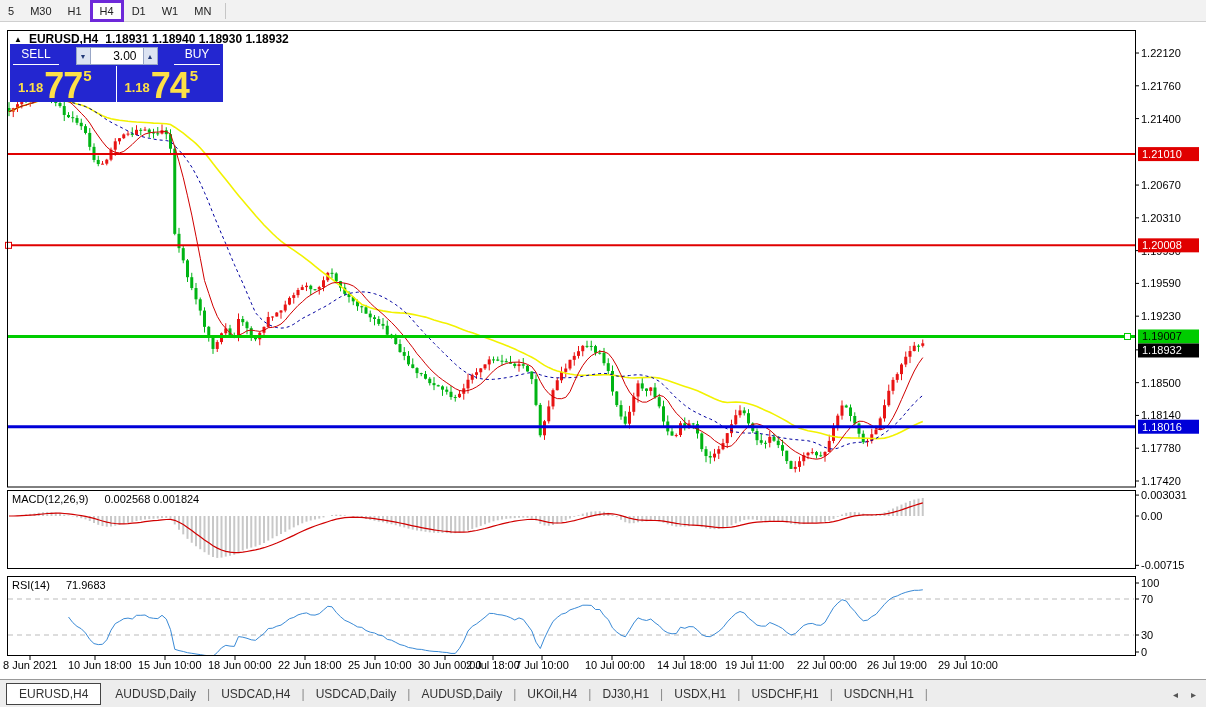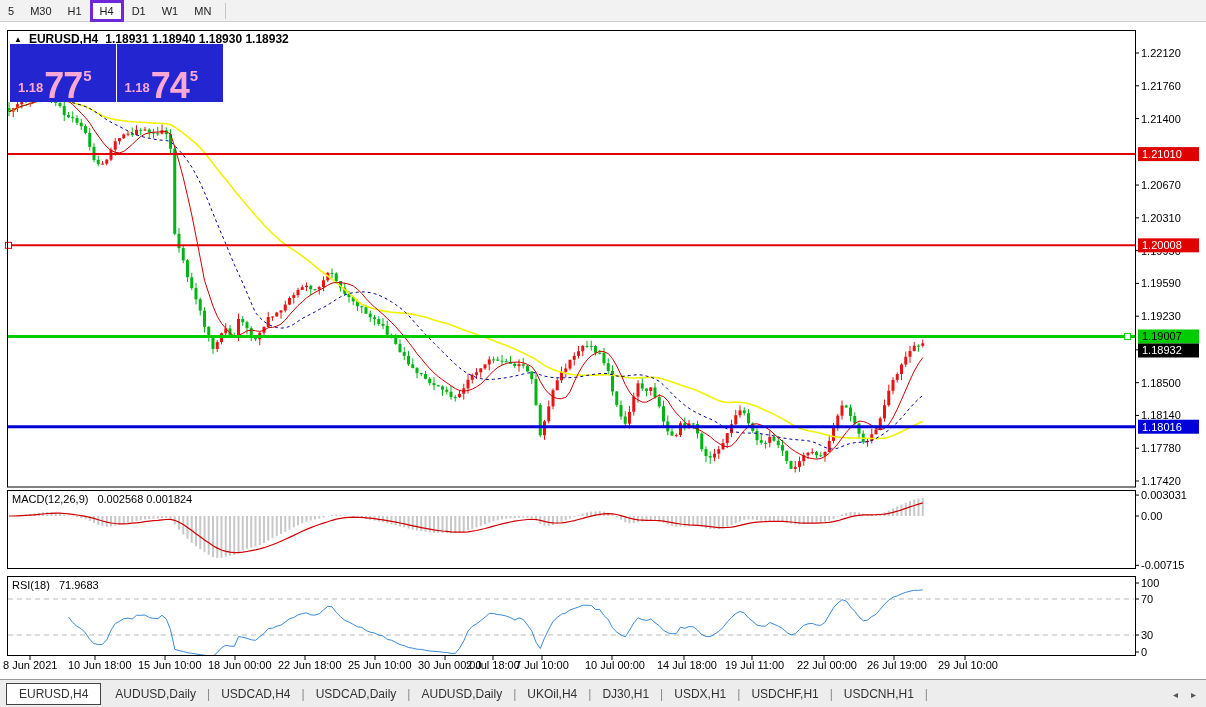--- a/index.html
+++ b/index.html
@@ -17,27 +17,27 @@
   z-index:6;display:flex;flex-direction:column}
 .tp-top{display:flex;align-items:center;height:22px;padding:2px 3px 0 3px;box-sizing:border-box}
 .tp-btn{color:#fff;font-size:12px;text-align:center;border-bottom:1px solid #fff;padding-bottom:3px;cursor:default}
 .sell-btn{width:46px}.buy-btn{width:46px}
 .tp-spin{flex:1;display:flex;justify-content:center;align-items:center;margin:0 4px}
 .spin-btn{width:15px;height:18px;background:#dce3f2;border:1px solid #98a6c6;font-size:7px;
   color:#203878;display:flex;align-items:center;justify-content:center;box-sizing:border-box}
 .vol-input{width:52px;height:18px;border:1px solid #98a6c6;border-left:none;border-right:none;
   font-size:12px;text-align:right;padding:0 6px 0 2px;font-family:"Liberation Sans",sans-serif;box-sizing:border-box}
 .tp-prices{flex:1;display:flex}
-.half{width:50%;display:flex;align-items:flex-end;color:#f9a8d4;font-weight:bold;
+.half{width:50%;display:flex;align-items:flex-end;color:#fde047;font-weight:bold;
   padding:0 0 3px 8px;box-sizing:border-box}
 .half.first{border-right:1px solid #fff}
 .prefix{font-size:13px;margin:0 1px 4px 0}
 .big{font-size:36px;line-height:27px;letter-spacing:-1px}
 .sup{font-size:15px;margin:0 0 15px 1px}
-.ind-label{position:absolute;z-index:5;font-size:11px;color:#000;display:flex;gap:9px;white-space:nowrap}
+.ind-label{position:absolute;z-index:5;font-size:11px;color:#000;display:flex;gap:16px;white-space:nowrap}
 #macd-label{left:12px;top:493px}
 #rsi-label{left:12px;top:579px}
 .tabbar{position:absolute;left:0;top:679px;width:1206px;height:28px;background:#ededed;
   border-top:1px solid #999;display:flex;align-items:center;padding-left:6px;
   box-sizing:border-box;z-index:5;font-size:12px;color:#333}
 .tab{padding:4px 10px;white-space:nowrap;cursor:default}
 .tab.active{background:#fff;border:1px solid #444;padding:3px 12px;margin-right:4px}
 .tabsep{color:#888;padding:0 1px}
 .tab-arrows{position:absolute;right:10px;top:9px;display:flex;gap:13px;color:#555;font-size:10px}
 </style>
@@ -837,40 +837,53 @@
     <div class="tsep"></div>
   </div>
 
 <div class="chart-title">
   <span class="tri">▲</span>
   <span>EURUSD,H4</span>
   <span>1.18931 1.18940 1.18930 1.18932</span>
 </div>
 
 <div class="trade-panel">
+  <div class="tp-top">
+    <div class="tp-btn sell-btn">SELL</div>
+    <div class="tp-spin">
+      <div class="spin-btn">
+        <span>▼</span>
+      </div>
+      <input class="vol-input" value="3.00" style="">
+      <div class="spin-btn">
+        <span>▲</span>
+      </div>
+    </div>
+    <div class="tp-btn buy-btn">BUY</div>
+  </div>
   <div class="tp-prices">
     <div class="half first">
       <span class="prefix">1.18</span>
       <span class="big">77</span>
       <span class="sup">5</span>
     </div>
     <div class="half">
       <span class="prefix">1.18</span>
       <span class="big">74</span>
       <span class="sup">5</span>
     </div>
   </div>
 </div>
 
 <div class="ind-label" id="macd-label">
   <span>MACD(12,26,9)</span>
   <span>0.002568 0.001824</span>
 </div>
 <div class="ind-label" id="rsi-label">
-  <span>RSI(18)</span>
+  <span>RSI(14)</span>
   <span>71.9683</span>
 </div>
 
 <div class="tabbar" id="tabbar">
     <div class="tab active">EURUSD,H4</div>
     <div class="tab">AUDUSD,Daily</div>
     <span class="tabsep">|</span>
     <div class="tab">USDCAD,H4</div>
     <span class="tabsep">|</span>
     <div class="tab">USDCAD,Daily</div>

